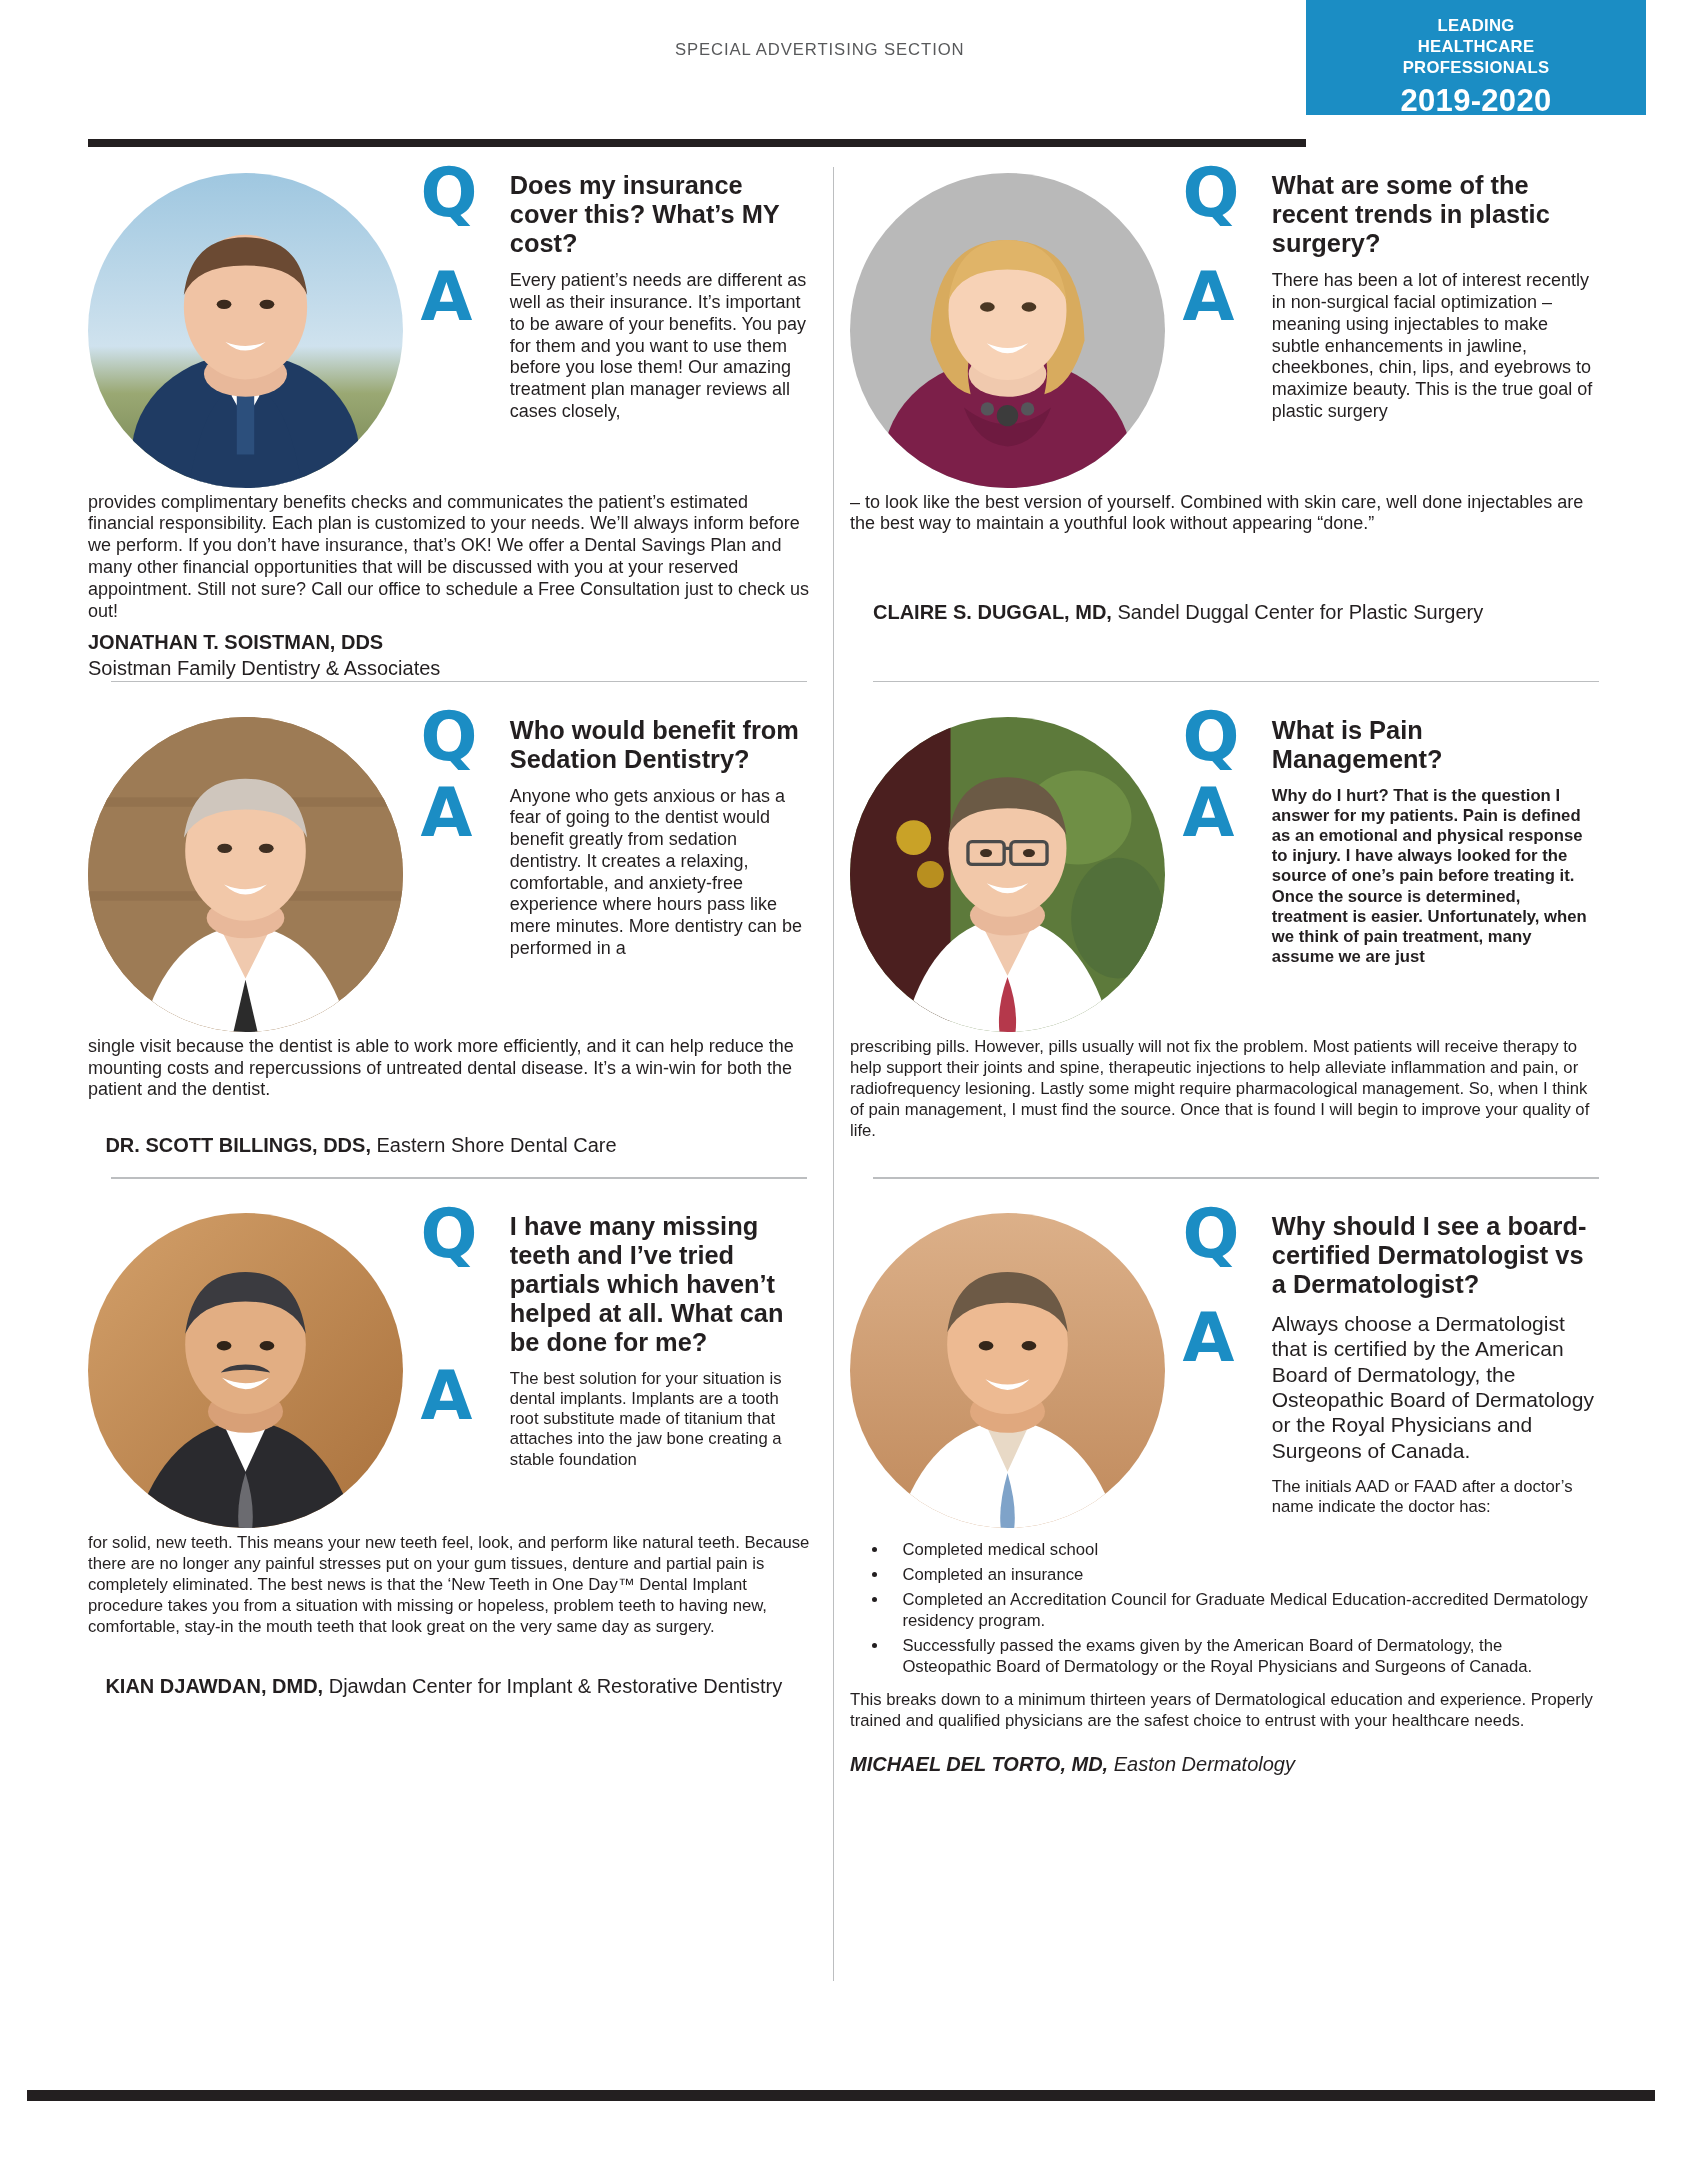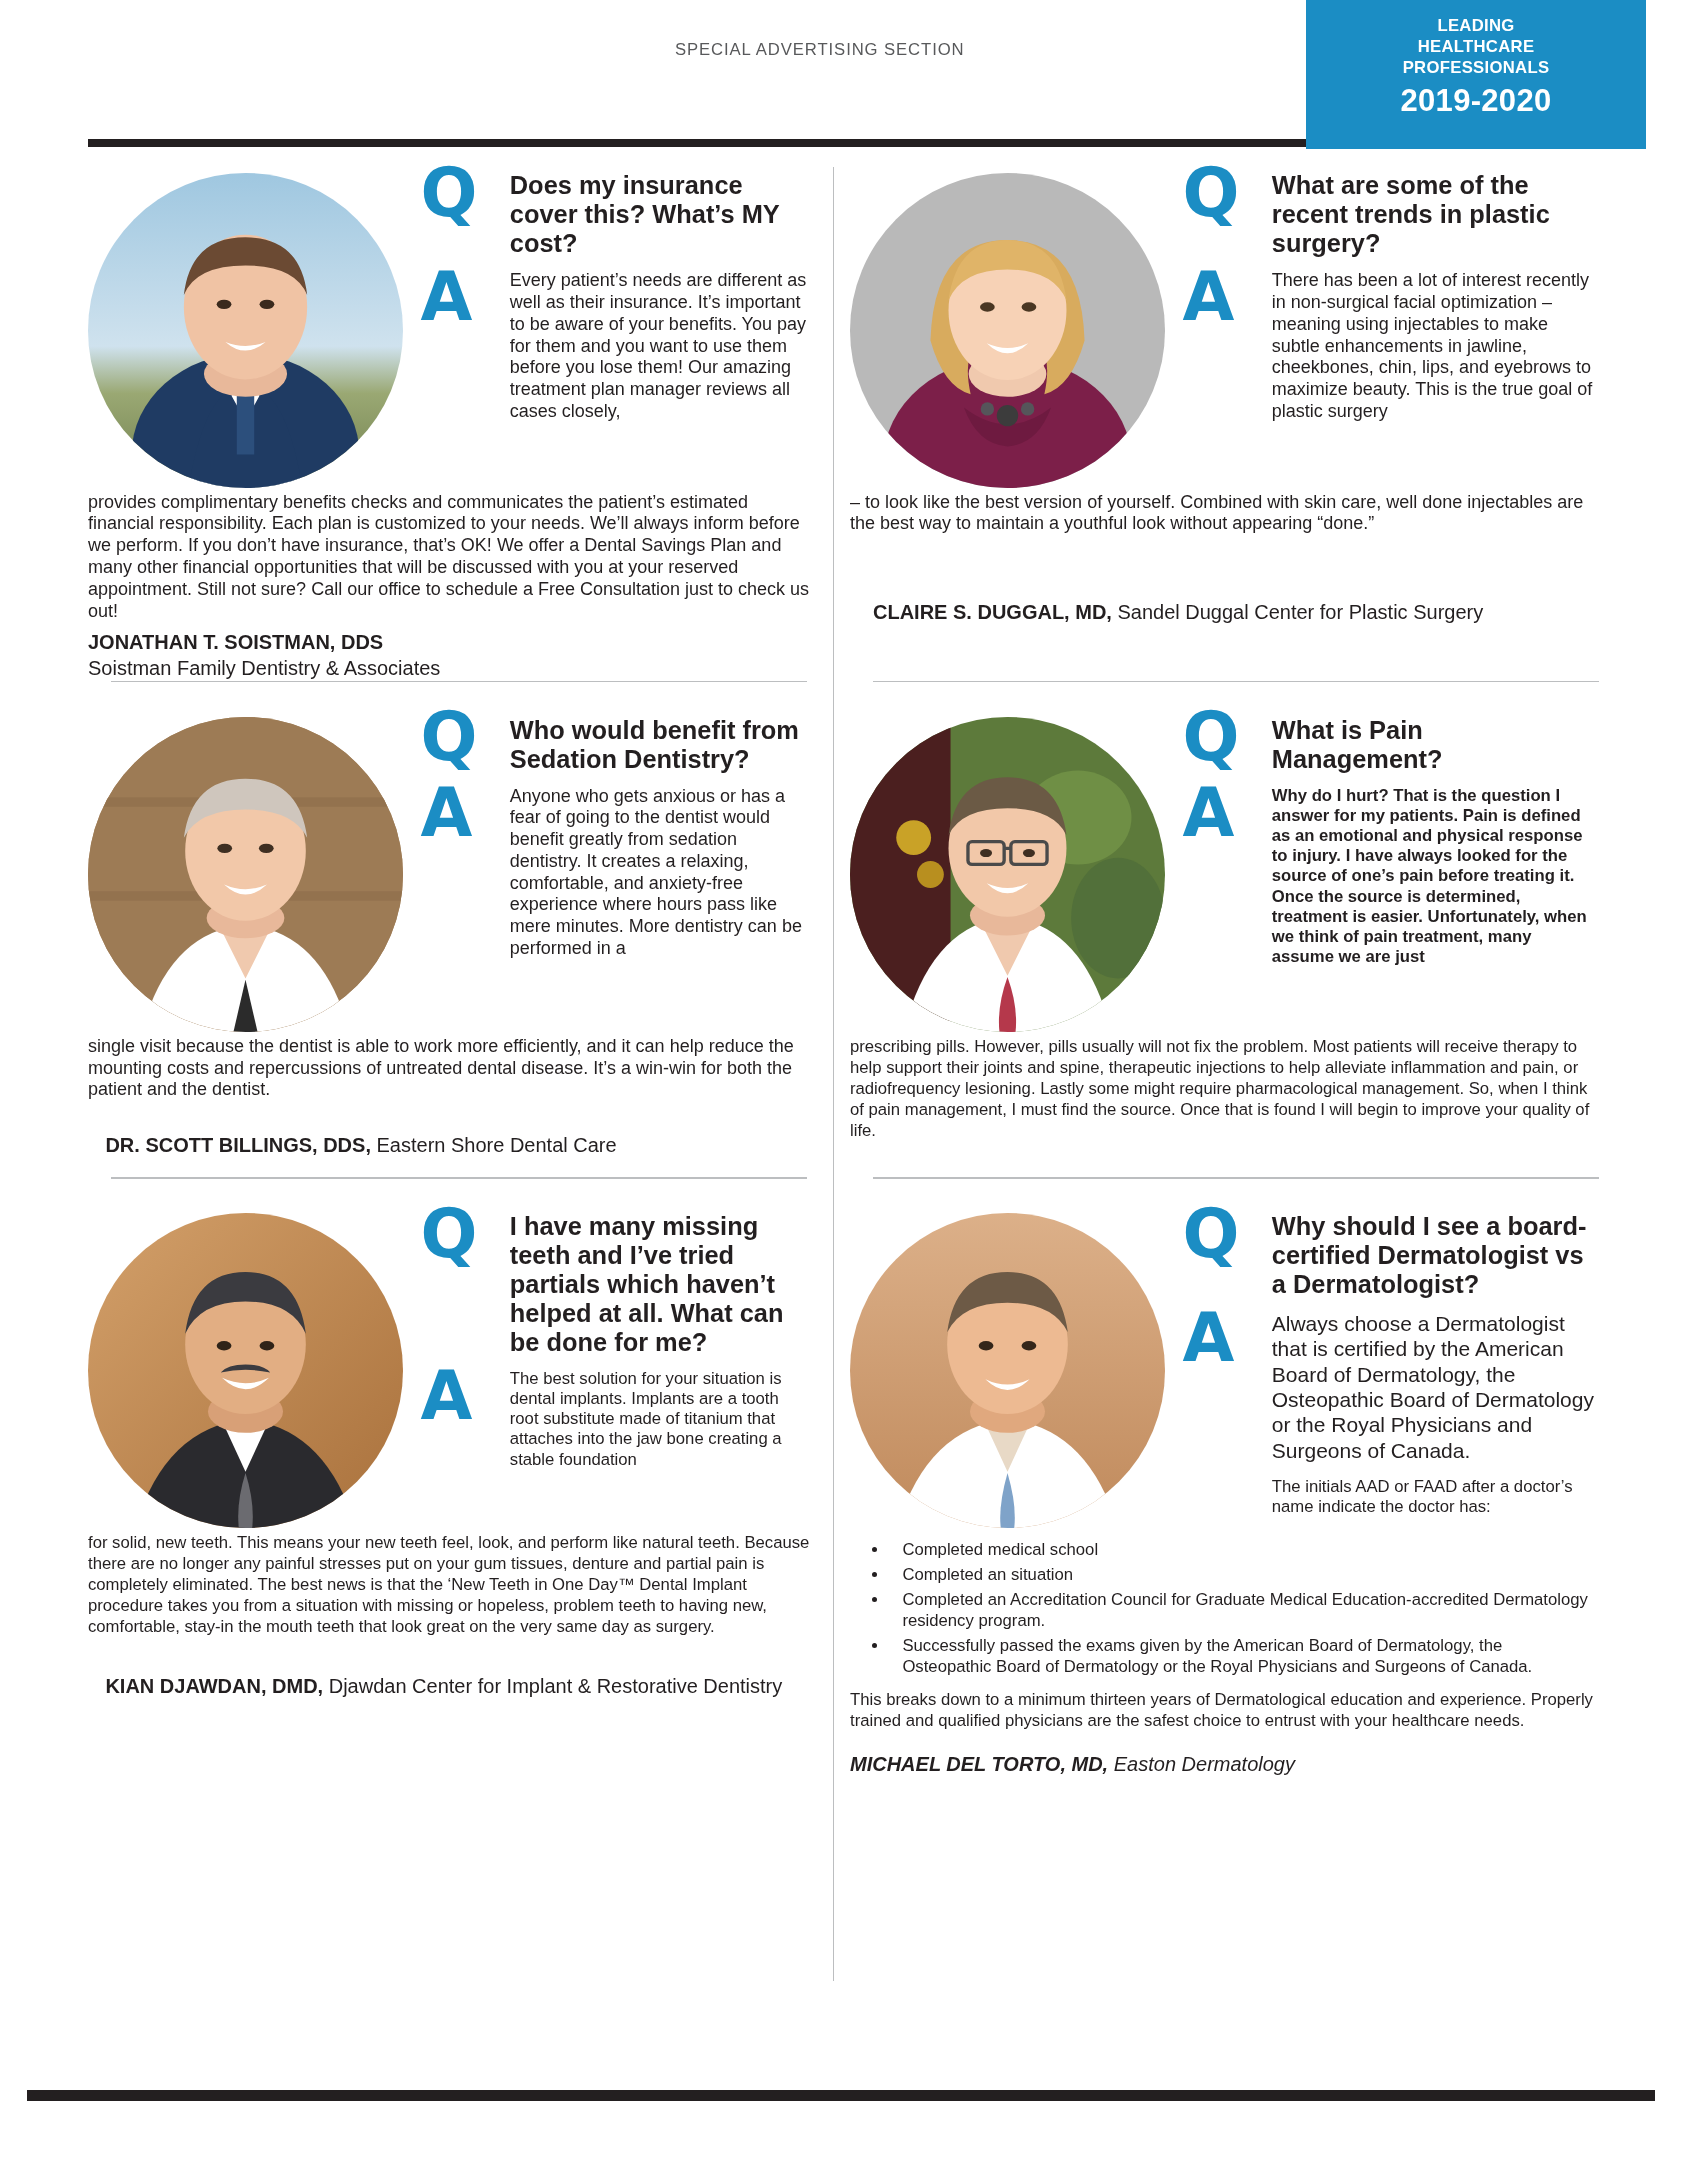--- a/index.html
+++ b/index.html
@@ -21,21 +21,21 @@
     height: 2183px;
     box-sizing: border-box;
   }
 
   
   .top-banner {
     position: absolute;
     top: 0;
     left: 1306px;
     width: 340px;
-    height: 149px;
+    height: 115px;
     background: #1b8dc4;
     color: #ffffff;
     text-align: center;
     box-sizing: border-box;
     padding-top: 14.7px;
   }
   .top-banner .line {
     font-size: 16.7px;
     font-weight: bold;
     letter-spacing: 0.3px;
@@ -500,21 +500,21 @@
           <div>
             <div class="atext" style="font-size:21px;">Always choose a Dermatologist that is certified by the American Board of Dermatology, the Osteopathic Board of Dermatology or the Royal Physicians and Surgeons of Canada.</div>
             <div class="atext" style="font-size:16.7px; margin-top:13.4px;">The initials AAD or FAAD after a doctor’s name indicate the doctor has:</div>
           </div>
         </div>
 
         <div class="clear"></div>
 
         <ul class="bullets">
           <li>Completed medical school</li>
-          <li>Completed an situation</li>
+          <li>Completed an insurance</li>
           <li>Completed an Accreditation Council for Graduate Medical Education-accredited Dermatology residency program.</li>
           <li>Successfully passed the exams given by the American Board of Dermatology, the Osteopathic Board of Dermatology or the Royal Physicians and Surgeons of Canada.</li>
         </ul>
 
         <div class="small-body">This breaks down to a minimum thirteen years of Dermatological education and experience. Properly trained and qualified physicians are the safest choice to entrust with your healthcare needs.</div>
 
         <div class="credit" style="padding-top:20px;font-style:italic;">
           <span class="name">MICHAEL DEL TORTO, MD,</span>
           <span>Easton Dermatology</span>
         </div>

